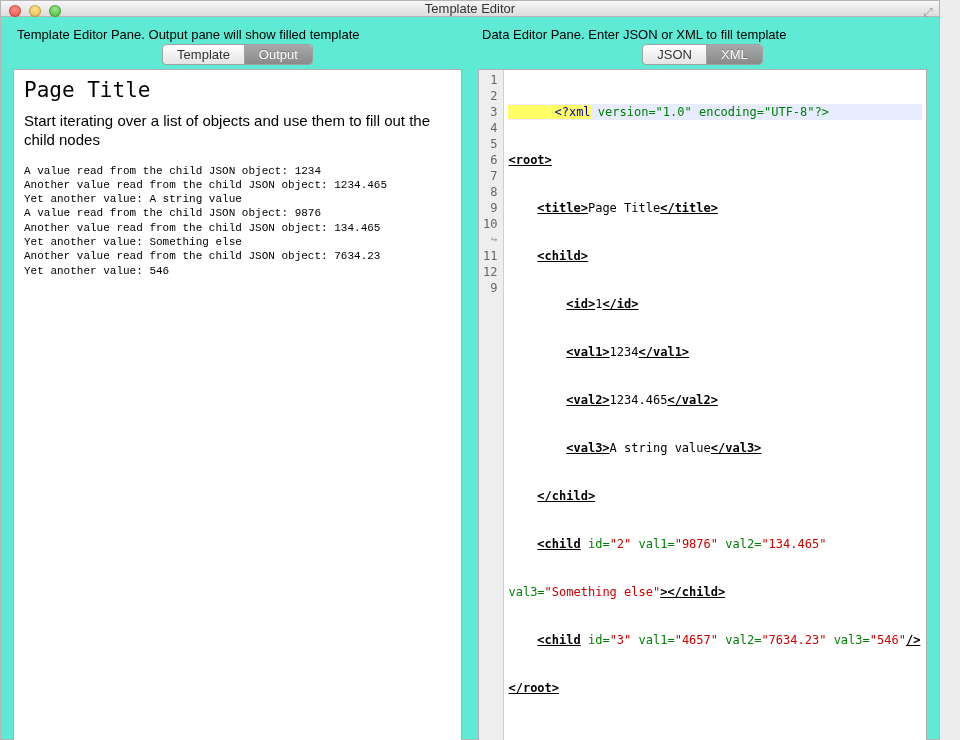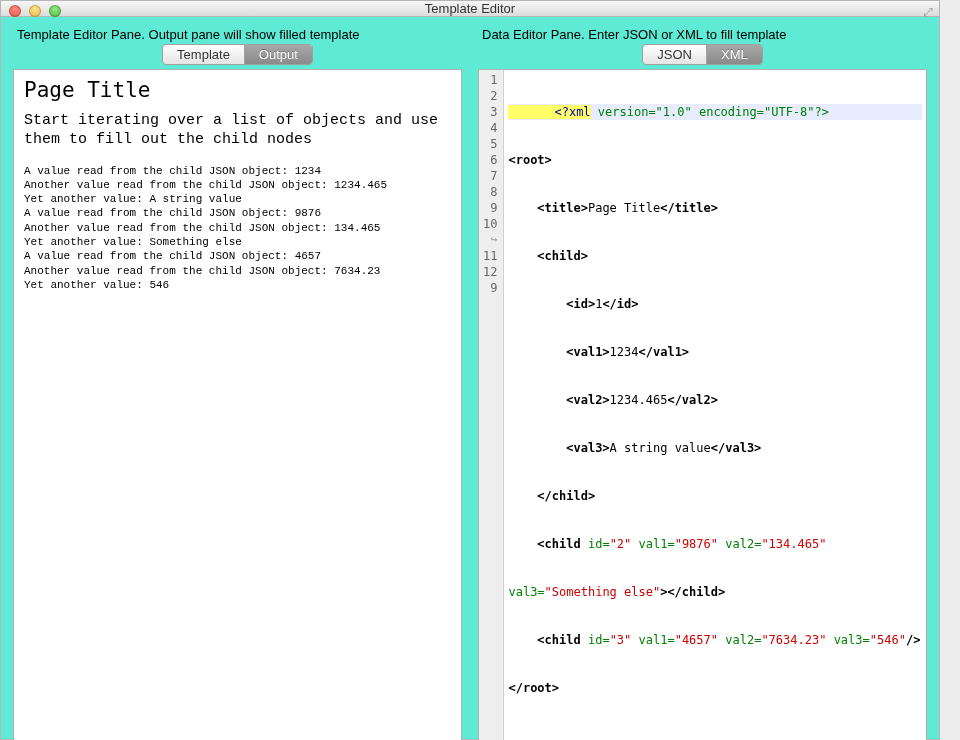--- a/index.html
+++ b/index.html
@@ -98,21 +98,21 @@
   .output-title{
     font-size:21px;
     margin-bottom:10px;
     font-family:"Menlo","Consolas",monospace;
     font-weight:normal;
   }
   .output-desc{
     font-size:15px;
     margin-bottom:14px;
     line-height:1.25;
-    font-family:Liberation Mono, monospace;
+    font-family:Liberation Sans, sans-serif;
   }
   .output-line{
     font-size:11px;
     font-family:Liberation Mono, monospace;
     line-height:1.3;
   }
   .code-view{
     display:flex;
     height:100%;
     font-family:"Menlo","Consolas",monospace;
@@ -133,21 +133,21 @@
     flex:1;
     padding:2px 4px;
     white-space:pre;
     line-height:16px;
   }
   .code-lines .line{height:16px;display:block;white-space:pre;}
   .hl-line{background:#e7ecff;}
   .hl-yellow{background:#ffff66;}
   .c-keyword{color:#008000;}
   .c-string{color:#cc0000;}
-  .c-tag{color:#000;font-weight:bold;}
+  .c-tag{color:#000;font-weight:bold;text-decoration:underline;}
   .c-decl{color:#0000aa;padding-left:46px;}
   .c-text{color:#000;}
 </style>
 </head>
 <body>
 
 <div class="window">
   <div class="titlebar">
     <div class="traffic">
       <div class="dot red"></div>
@@ -171,21 +171,20 @@
       <div class="editor-box">
         <div class="output-view">
           <div class="output-title">Page Title</div>
           <div class="output-desc">Start iterating over a list of objects and use them to fill out the child nodes</div>
           <div class="output-line">A value read from the child JSON object: 1234</div>
           <div class="output-line">Another value read from the child JSON object: 1234.465</div>
           <div class="output-line">Yet another value: A string value</div>
           <div class="output-line">A value read from the child JSON object: 9876</div>
           <div class="output-line">Another value read from the child JSON object: 134.465</div>
           <div class="output-line">Yet another value: Something else</div>
-          <div class="output-line">A value read from the child JSON object: 4657</div>
           <div class="output-line">Another value read from the child JSON object: 7634.23</div>
           <div class="output-line">Yet another value: 546</div>
         </div>
       </div>
 
     </div>
 
     <div class="pane">
       <div class="pane-label">Data Editor Pane.  Enter JSON or XML to fill template</div>
       <div class="tabs">

